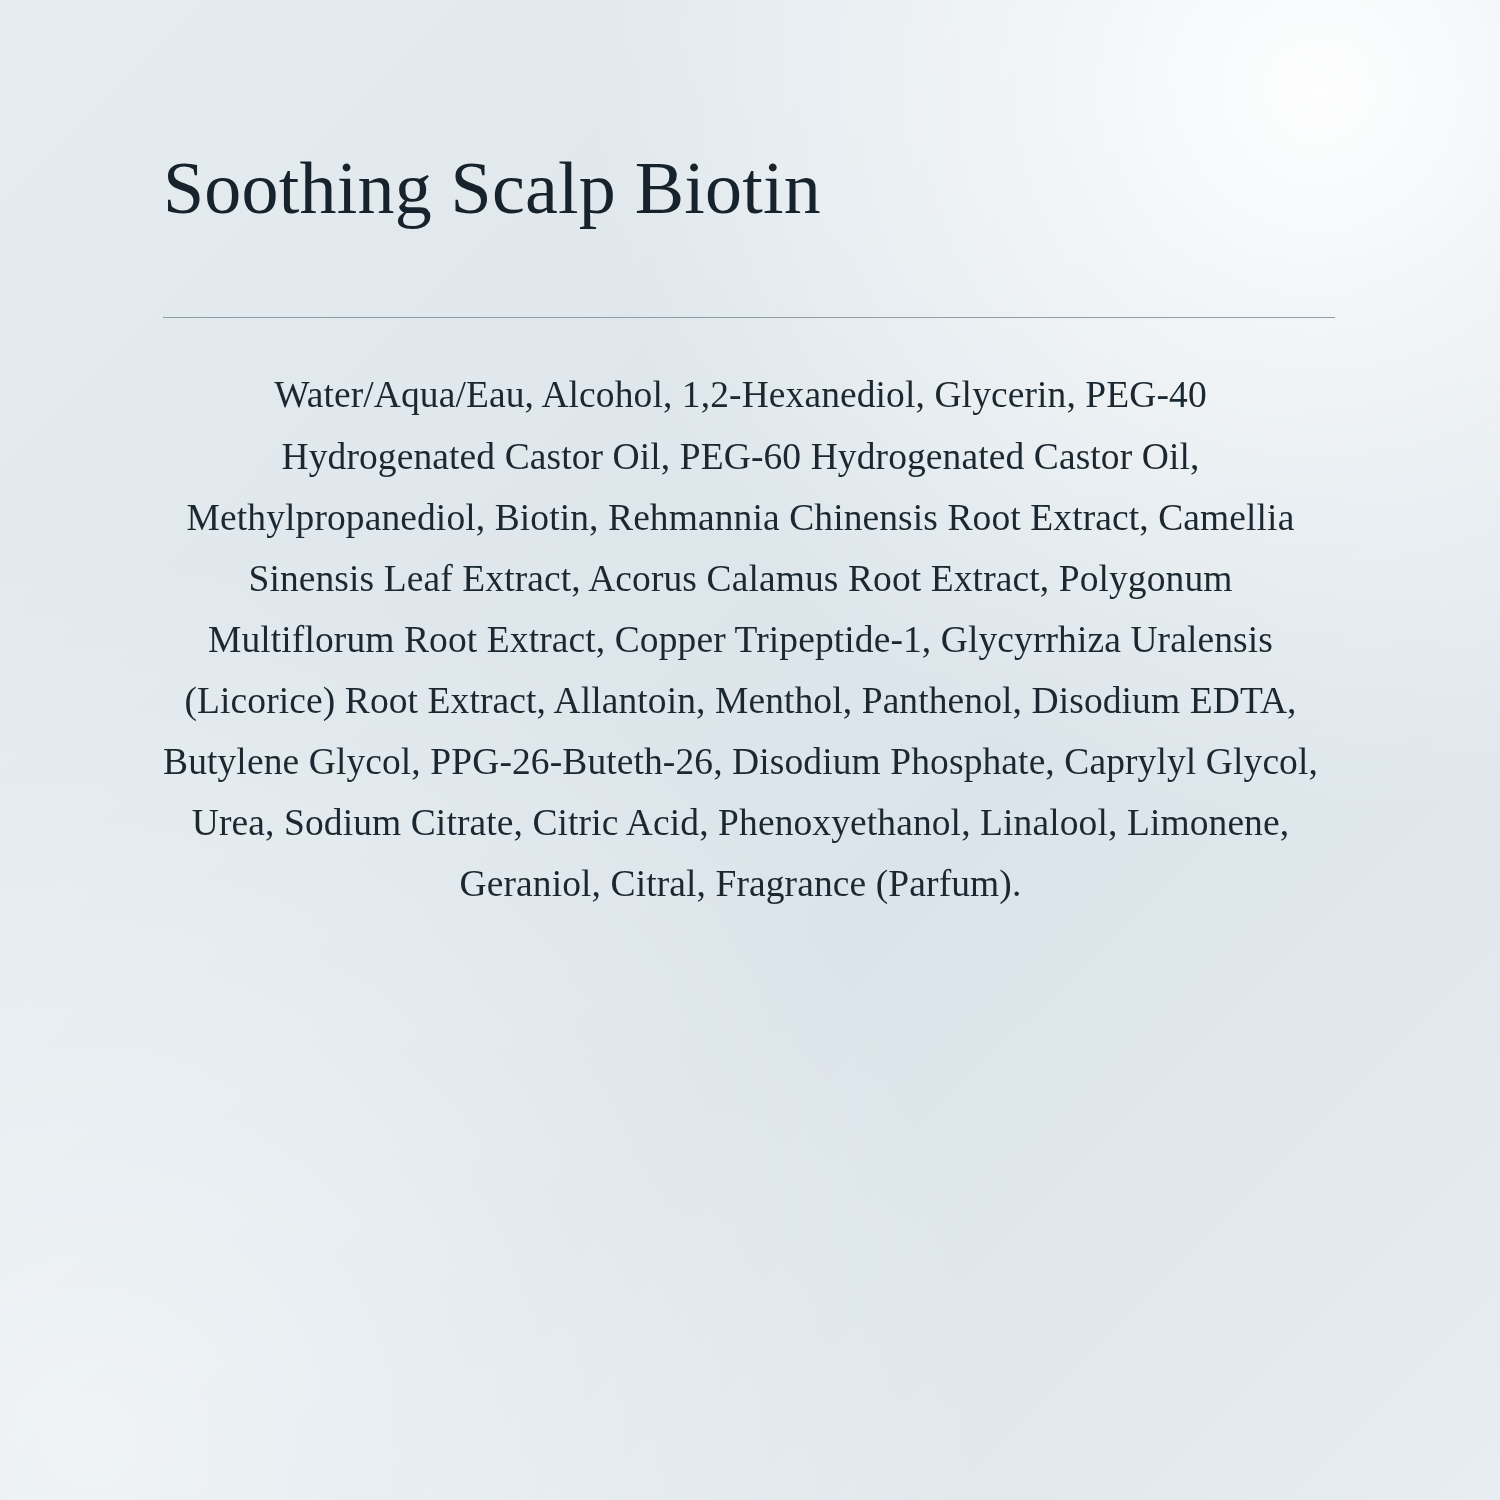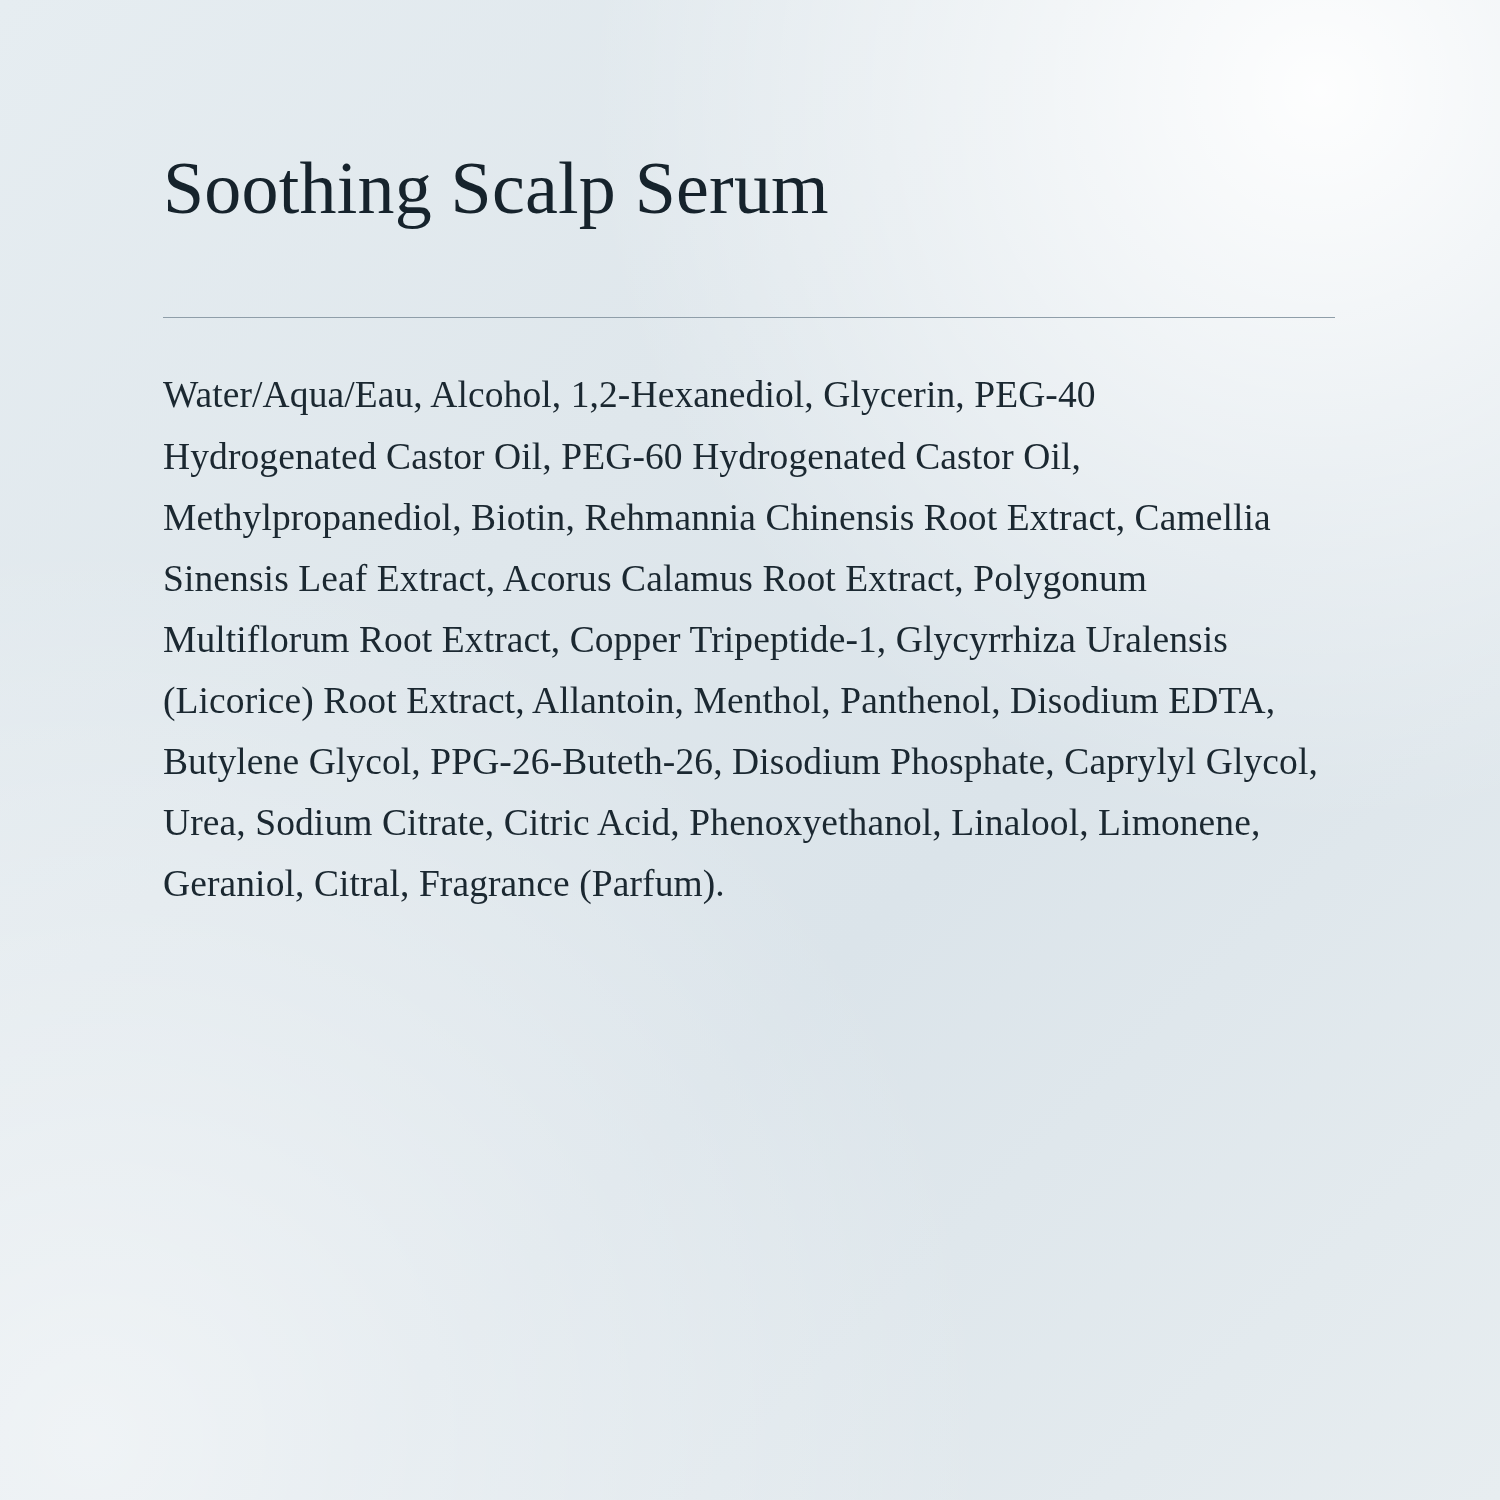--- a/index.html
+++ b/index.html
@@ -60,30 +60,30 @@
   }
 
   .ingredients-body {
     margin-top: 46px;
     width: 1155px;
     font-family: "Liberation Serif", "DejaVu Serif", serif;
     font-size: 37.5px;
     line-height: 1.63;
     color: #1b2831;
     letter-spacing: 0.1px;
-    text-align: left;
+    text-align: center;
   }
 </style>
 </head>
 <body>
 
 <div class="page">
   <div class="content">
 
-    <h1 class="product-title">Soothing Scalp Serum</h1>
+    <h1 class="product-title">Soothing Scalp Biotin</h1>
 
     <div class="divider"></div>
 
 
     <p class="ingredients-body">Water/Aqua/Eau, Alcohol, 1,2-Hexanediol, Glycerin, PEG-40 Hydrogenated Castor Oil, PEG-60 Hydrogenated Castor Oil, Methylpropanediol, Biotin, Rehmannia Chinensis Root Extract, Camellia Sinensis Leaf Extract, Acorus Calamus Root Extract, Polygonum Multiflorum Root Extract, Copper Tripeptide-1, Glycyrrhiza Uralensis (Licorice) Root Extract, Allantoin, Menthol, Panthenol, Disodium EDTA, Butylene Glycol, PPG-26-Buteth-26, Disodium Phosphate, Caprylyl Glycol, Urea, Sodium Citrate, Citric Acid, Phenoxyethanol, Linalool, Limonene, Geraniol, Citral, Fragrance (Parfum).</p>
 
   </div>
 </div>
 
 </body></html>

